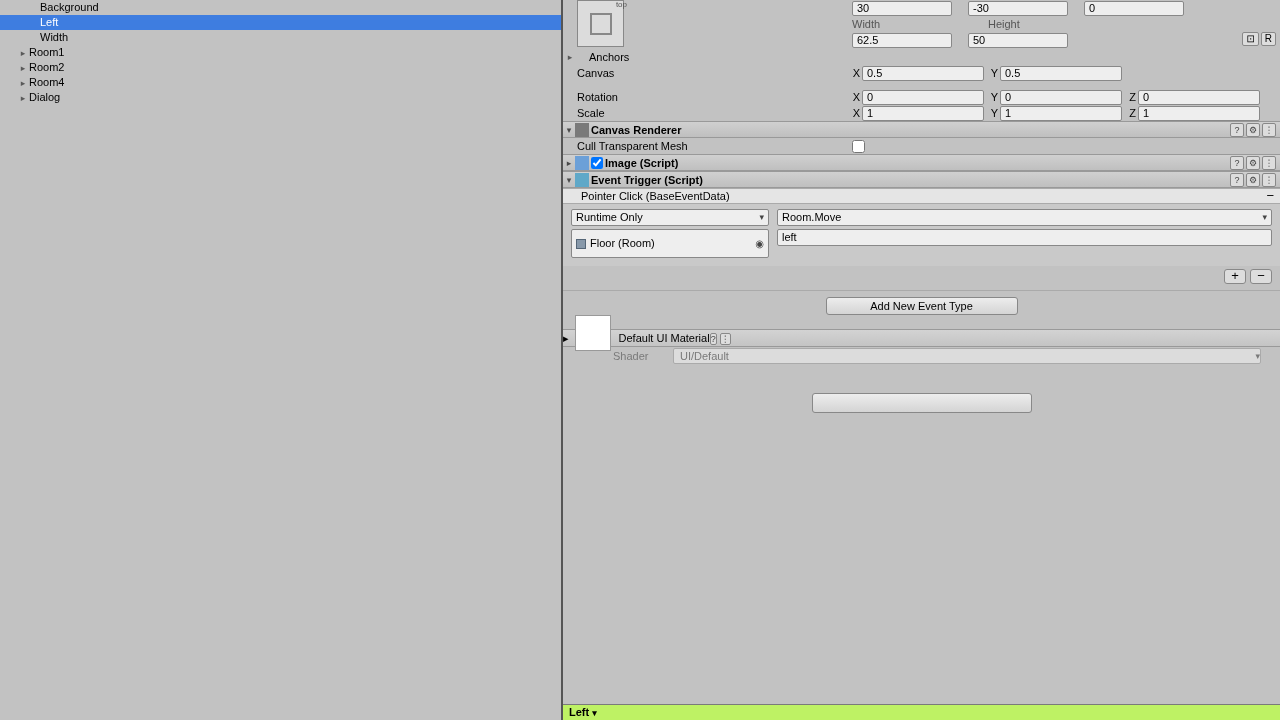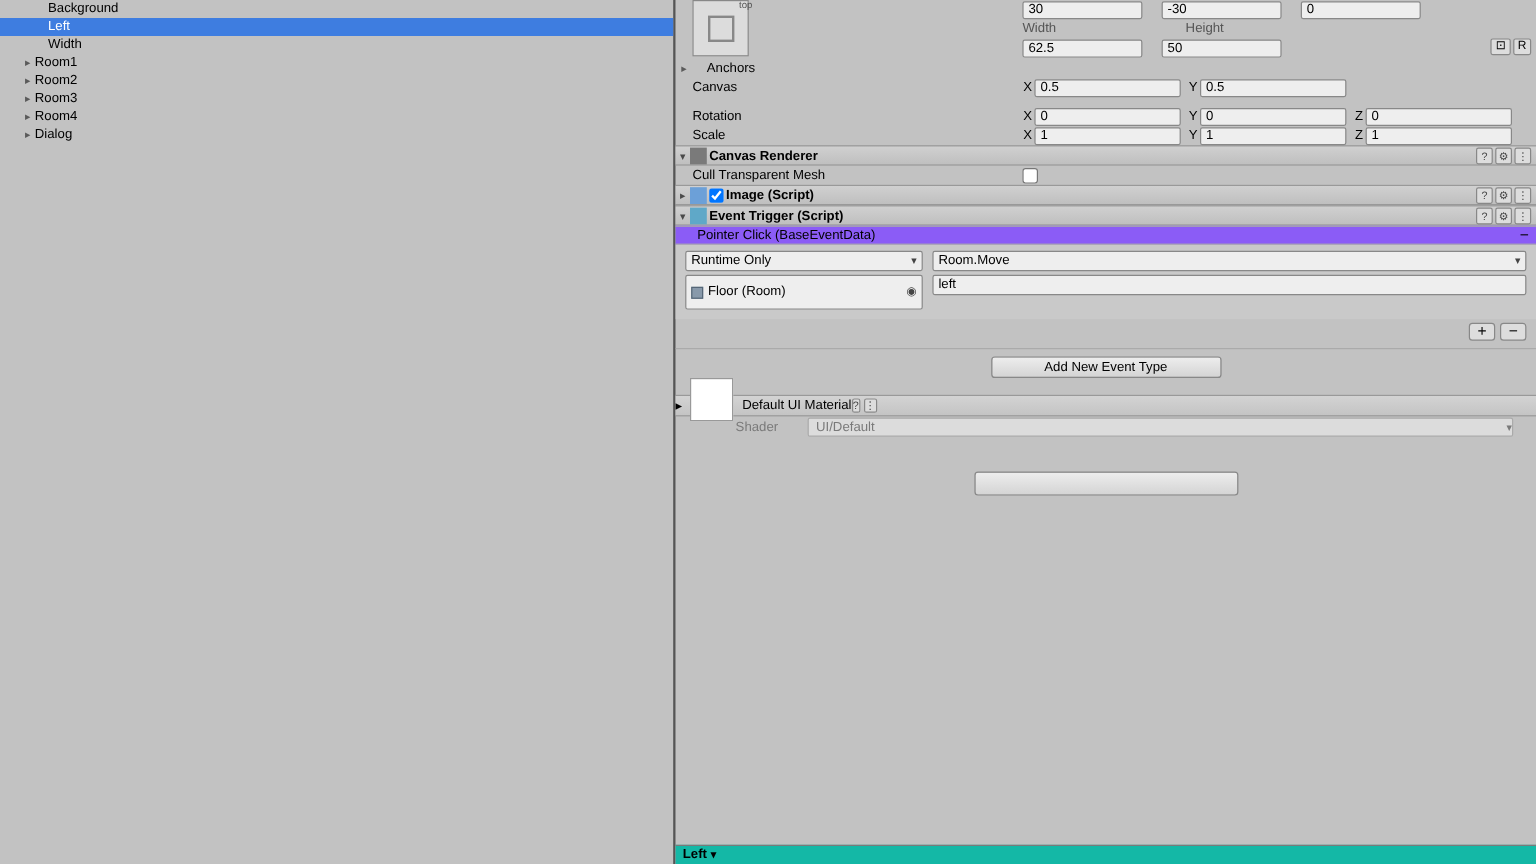--- a/index.html
+++ b/index.html
@@ -33,21 +33,21 @@
 .comp-head .tri { width: 12px; text-align: center; font-size: 9px; color: #4a4a4a; }
 .comp-head .ic { width: 14px; height: 14px; margin-right: 2px; background: #7a7a7a; }
 .comp-head .chk { width: 12px; height: 12px; margin-right: 2px; }
 .comp-head .title { font-weight: bold; flex: 1; }
 .comp-head .tools { display: flex; gap: 2px; padding-right: 4px; }
 .tool-btn { width: 14px; height: 14px; border: 1px solid #888; background: #ddd; border-radius: 2px; font-size: 9px; text-align: center; line-height: 12px; color: #444; }
 
 .prop-row { display: flex; align-items: center; height: 16px; }
 .prop-lab { padding-left: 14px; width: 285px; }
 
-.ev-sub { height: 16px; background: #8b5cf6; border-top: 1px solid #aaa; border-bottom: 1px solid #aaa; padding-left: 18px; line-height: 15px; display: flex; justify-content: space-between; }
+.ev-sub { height: 16px; background: #e5e5e5; border-top: 1px solid #aaa; border-bottom: 1px solid #aaa; padding-left: 18px; line-height: 15px; display: flex; justify-content: space-between; }
 .ev-sub .minus { margin-left: auto; margin-right: 6px; font-size: 13px; line-height: 13px; }
 
 .ev-body { background: #c9c9c9; padding: 5px 8px; }
 .drop-field { background: #eee; border: 1px solid #888; border-radius: 2px; height: 17px; line-height: 15px; padding: 0 4px; display: flex; }
 .drop-field .arr { margin-left: auto; font-size: 9px; color: #444; }
 .obj-field { background: #eee; border: 1px solid #888; border-radius: 2px; height: 29px; line-height: 15px; padding: 0 4px; display: flex; align-items: center; }
 .obj-field .circ { margin-left: auto; font-size: 10px; color: #444; }
 .text-field { background: #eee; border: 1px solid #888; border-radius: 2px; height: 17px; line-height: 15px; padding: 0 4px; flex: 1; }
 
 .ev-row { display: flex; gap: 8px; margin-bottom: 3px; }
@@ -58,38 +58,37 @@
 
 
 .mat-head { height: 18px; background: linear-gradient(#d3d3d3,#c4c4c4); border-top: 1px solid #999; border-bottom: 1px solid #999; display: flex; align-items: center; margin-top: 14px; }
 .mat-swatch { width: 36px; height: 36px; background: #fff; border: 1px solid #999; margin: -10px 8px 0 6px; }
 .shader-row { display: flex; align-items: center; height: 18px; padding-left: 50px; }
 .shader-field { flex: 1; margin-right: 19px; height: 16px; background: #dcdcdc; border: 1px solid #aaa; border-radius: 2px; padding-left: 6px; line-height: 14px; color: #7a7a7a; display: flex; }
 
 .big-add { display: block; width: 220px; height: 20px; margin: 28px auto 0; border: 1px solid #888; border-radius: 3px; background: linear-gradient(#ededed,#d4d4d4); }
 
 
-.status { position: absolute; bottom: 0; left: 0; right: 0; height: 16px; background: #14b8a6; border-top: 1px solid #7a7a7a; padding-left: 6px; line-height: 15px; font-weight: bold; }
+.status { position: absolute; bottom: 0; left: 0; right: 0; height: 16px; background: #bef264; border-top: 1px solid #7a7a7a; padding-left: 6px; line-height: 15px; font-weight: bold; }
 
 .r-btns { position: absolute; top: 32px; right: 4px; display: flex; gap: 2px; }
 .r-btn { border: 1px solid #888; border-radius: 2px; height: 14px; padding: 0 3px; background: #ddd; font-size: 10px; line-height: 12px; }
 </style>
 </head>
 <body>
 
 <div class="main">
 
   <div class="hierarchy">
     <div id="hier">
         <div class="h-row" style="padding-left: 40px;"><span>Background</span></div>
         <div class="h-row selected" style="padding-left: 40px;"><span>Left</span></div>
         <div class="h-row" style="padding-left: 40px;"><span>Width</span></div>
         <div class="h-row" style="padding-left: 17px;"><span class="foldout">▸</span><span>Room1</span></div>
         <div class="h-row" style="padding-left: 17px;"><span class="foldout">▸</span><span>Room2</span></div>
-        <div class="h-row" style="padding-left: 17px;"><span class="foldout">▸</span><span>Room3</span></div>
         <div class="h-row" style="padding-left: 17px;"><span class="foldout">▸</span><span>Room4</span></div>
         <div class="h-row" style="padding-left: 17px;"><span class="foldout">▸</span><span>Dialog</span></div>
       </div>
   </div>
 
   <div class="inspector">
 
     <div class="rect-area">
       <div>
         <div class="anchor-box">

